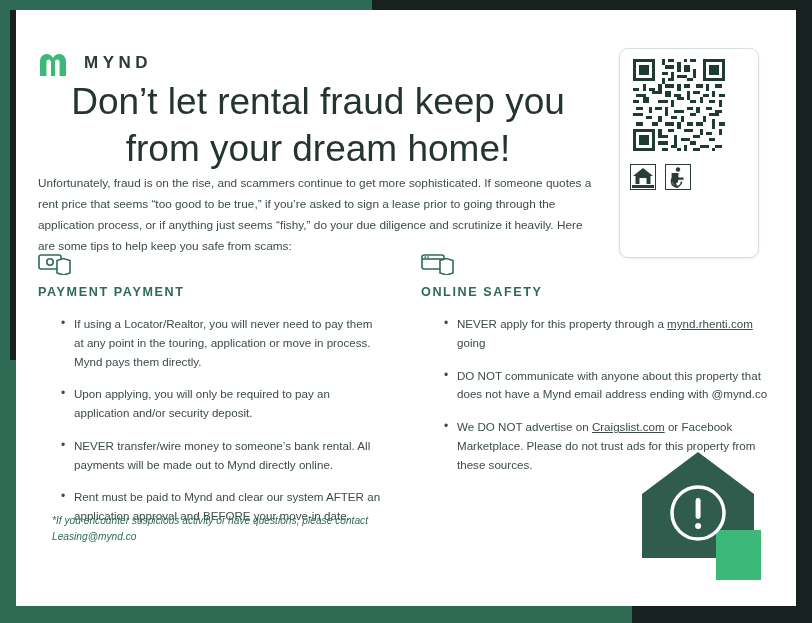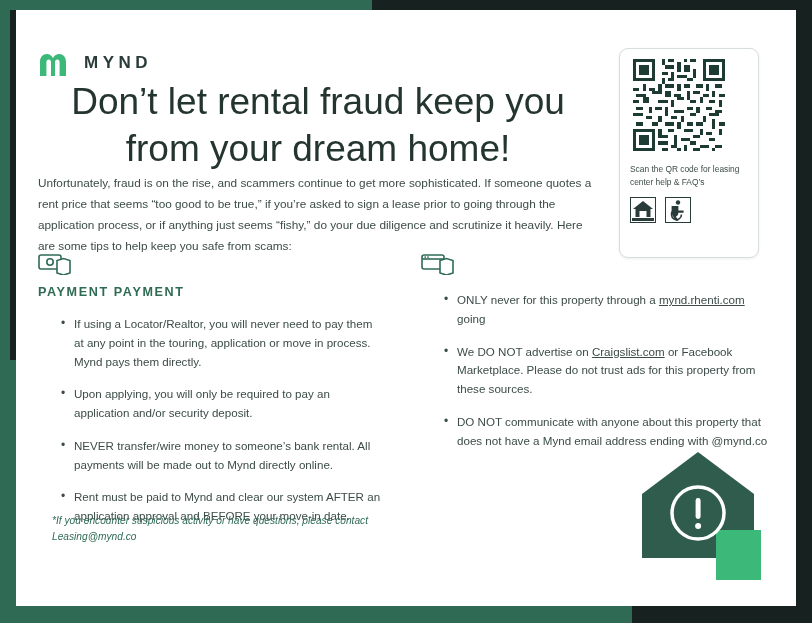--- a/index.html
+++ b/index.html
@@ -231,21 +231,20 @@
             <rect x="18" y="26" width="2" height="1"></rect>
           <rect x="21" y="27" width="3" height="1"></rect>
             <rect x="26" y="27" width="2" height="1"></rect>
           <rect x="9" y="28" width="2" height="1"></rect>
             <rect x="14" y="28" width="1" height="1"></rect>
           <rect x="19" y="28" width="2" height="1"></rect>
             <rect x="25" y="28" width="1" height="1"></rect>
         </g>
       </svg>
     </div>
-    <div id="qr-caption">Scan the QR code for leasing center help &amp; FAQ’s</div>
     <div id="qr-icons">
       <span class="badge-icon">
         <svg width="26" height="26" viewBox="0 0 26 26">
           <rect x="0.5" y="0.5" width="25" height="25" fill="#fff" stroke="#2a3c3a"></rect>
           <path d="M13 4 L23 12 H20.5 V20 H5.5 V12 H3 Z" fill="#2a3c3a"></path>
           <rect x="9.5" y="14" width="7" height="6" fill="#fff"></rect>
           <rect x="2" y="21" width="22" height="3" fill="#2a3c3a"></rect>
         </svg>
       </span>
       <span class="badge-icon">
@@ -279,29 +278,30 @@
   <div class="col" id="col-right">
     <div class="col-icon">
       <svg width="34" height="22" viewBox="0 0 34 22">
         <rect x="1" y="2" width="22" height="14" rx="2" fill="none" stroke="#2f6b54" stroke-width="1.6"></rect>
         <path d="M1 6 h22" stroke="#2f6b54" stroke-width="1.6"></path>
         <circle cx="4.2" cy="4.1" r="0.9" fill="#2f6b54"></circle>
         <circle cx="7" cy="4.1" r="0.9" fill="#2f6b54"></circle>
         <path d="M19 7.5 L19 20 L25.5 22 L32 20 L32 7.5 L25.5 5.5 Z" fill="#fff" stroke="#2f6b54" stroke-width="1.6"></path>
       </svg>
     </div>
+    <div class="col-title">ONLINE SAFETY</div>
     <ul class="tips">
       <li>
-        <span>ONLY never for this property through a </span><a class="link" href="#">mynd.rhenti.com</a><span> going</span>
+        <span>NEVER apply for this property through a </span><a class="link" href="#">mynd.rhenti.com</a><span> going</span>
+      </li>
+      <li>
+        <span>DO NOT communicate with anyone about this property that does not have a Mynd email address ending with @mynd.co</span>
       </li>
       <li>
         <span>We DO NOT advertise on </span><a class="link" href="#">Craigslist.com</a><span> or Facebook Marketplace. Please do not trust ads for this property from these sources.</span>
-      </li>
-      <li>
-        <span>DO NOT communicate with anyone about this property that does not have a Mynd email address ending with @mynd.co</span>
       </li>
     </ul>
   </div>
 
   <div id="footnote">*If you encounter suspicious activity or have questions, please contact Leasing@mynd.co</div>
 
   <div id="illus">
     <svg width="125" height="130" viewBox="0 0 125 130">
       <path d="M62 2 L118 44 V108 H6 V44 Z" fill="#2f5c4c"></path>
       <path d="M80 80 h45 v50 h-45 z" fill="#3cb878"></path>

